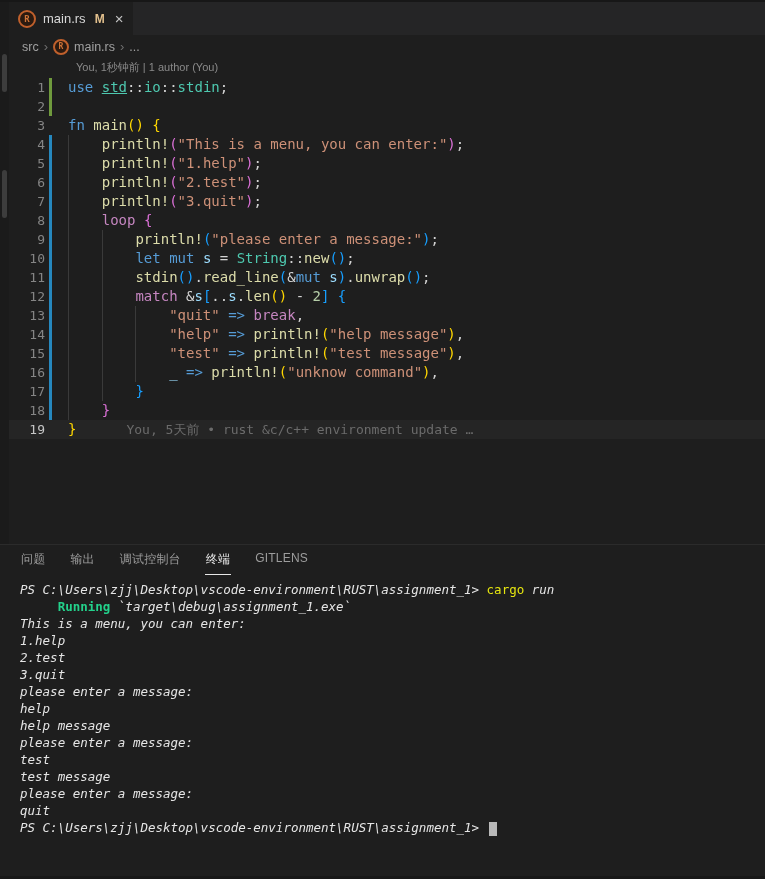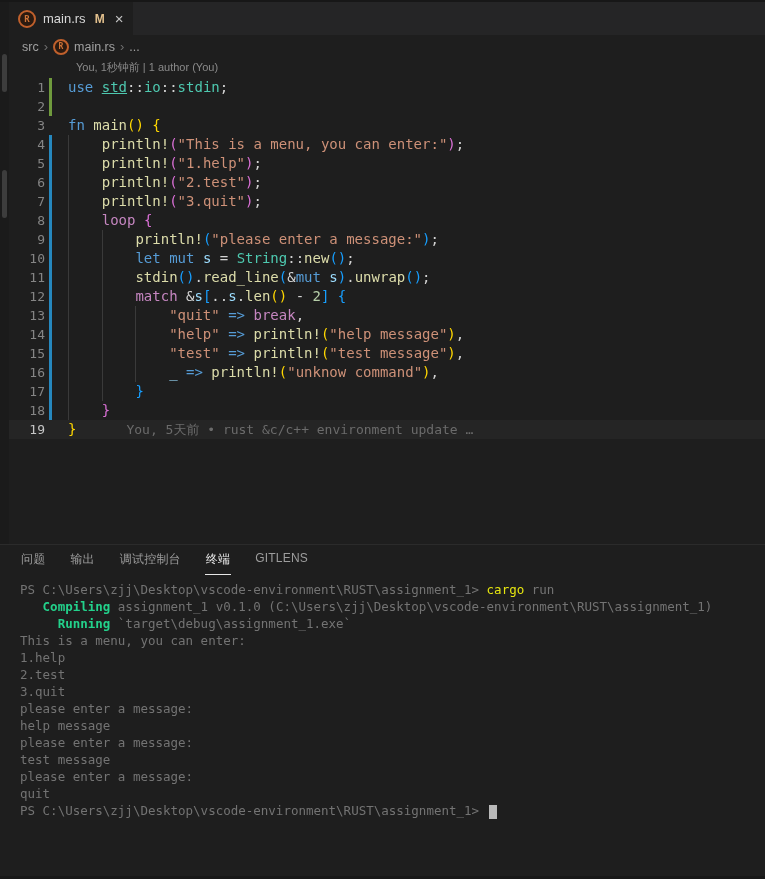--- a/index.html
+++ b/index.html
@@ -62,21 +62,21 @@
   .panel-tabs{position:absolute;left:0;top:545px;right:0;height:32px;display:flex;
       align-items:flex-start;padding-left:20px;}
   .ptab{font-size:12px;color:#9d9d9d;margin-right:23px;padding:6px 1px;cursor:pointer;
       border-bottom:1px solid transparent;letter-spacing:.2px;}
   .ptab.active{color:#e7e7e7;border-bottom-color:#e7e7e7;}
 
   
   .terminal{position:absolute;left:20px;top:581px;right:0;
       font-family:"DejaVu Sans Mono",monospace;font-size:12.5px;line-height:17px;color:#cccccc;}
   .trow{white-space:pre;height:17px;}
-  .t-p{color:#737373;}
+  .t-p{color:#e5e5e5;font-style:italic;}
   .t-g{color:var(--tgreen);font-weight:bold;}
   .t-y{color:var(--tyellow);}
   .cursor{display:inline-block;width:8px;height:14px;background:#b9b9b9;
       vertical-align:middle;margin-left:2px;}
 </style>
 </head>
 <body>
 
 <div class="top-edge"></div>
 
@@ -207,28 +207,29 @@
 <div class="panel-tabs" id="panelTabs">
     <span class="ptab">问题</span>
     <span class="ptab">输出</span>
     <span class="ptab">调试控制台</span>
     <span class="ptab active">终端</span>
     <span class="ptab">GITLENS</span>
   </div>
 
 <div class="terminal" id="terminal">
     <div class="trow"><span class="t-p">PS C:\Users\zjj\Desktop\vscode-environment\RUST\assignment_1&gt; </span><span class="t-y">cargo</span><span class="t-p"> run</span></div>
-    <div class="trow"><span class="t-g">   Compiling</span><span class="t-p"> assignment_1 v0.1.0 (C:\Users\zjj\Desktop\vscode-environment\RUST\assignment_1)</span></div>
     <div class="trow"><span class="t-g">     Running</span><span class="t-p"> `target\debug\assignment_1.exe`</span></div>
     <div class="trow"><span class="t-p">This is a menu, you can enter:</span></div>
     <div class="trow"><span class="t-p">1.help</span></div>
     <div class="trow"><span class="t-p">2.test</span></div>
     <div class="trow"><span class="t-p">3.quit</span></div>
     <div class="trow"><span class="t-p">please enter a message:</span></div>
+    <div class="trow"><span class="t-p">help</span></div>
     <div class="trow"><span class="t-p">help message</span></div>
     <div class="trow"><span class="t-p">please enter a message:</span></div>
+    <div class="trow"><span class="t-p">test</span></div>
     <div class="trow"><span class="t-p">test message</span></div>
     <div class="trow"><span class="t-p">please enter a message:</span></div>
     <div class="trow"><span class="t-p">quit</span></div>
     <div class="trow"><span class="t-p">PS C:\Users\zjj\Desktop\vscode-environment\RUST\assignment_1&gt; </span><span class="cursor"></span></div>
   </div>
 
 <div class="bottom-edge"></div>
 
 </body></html>

